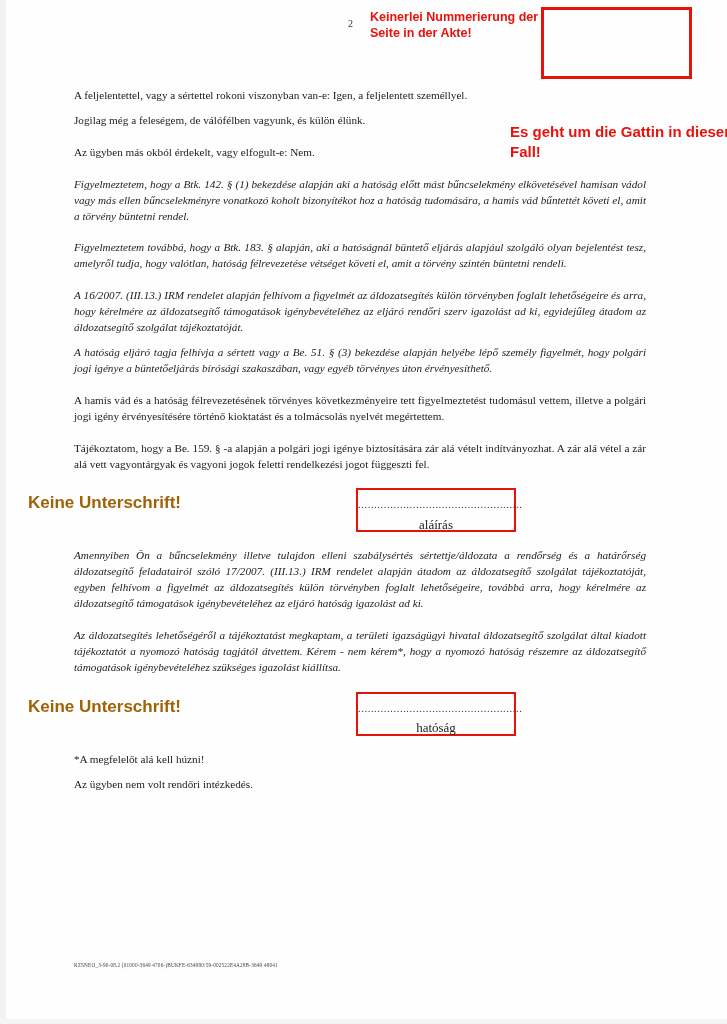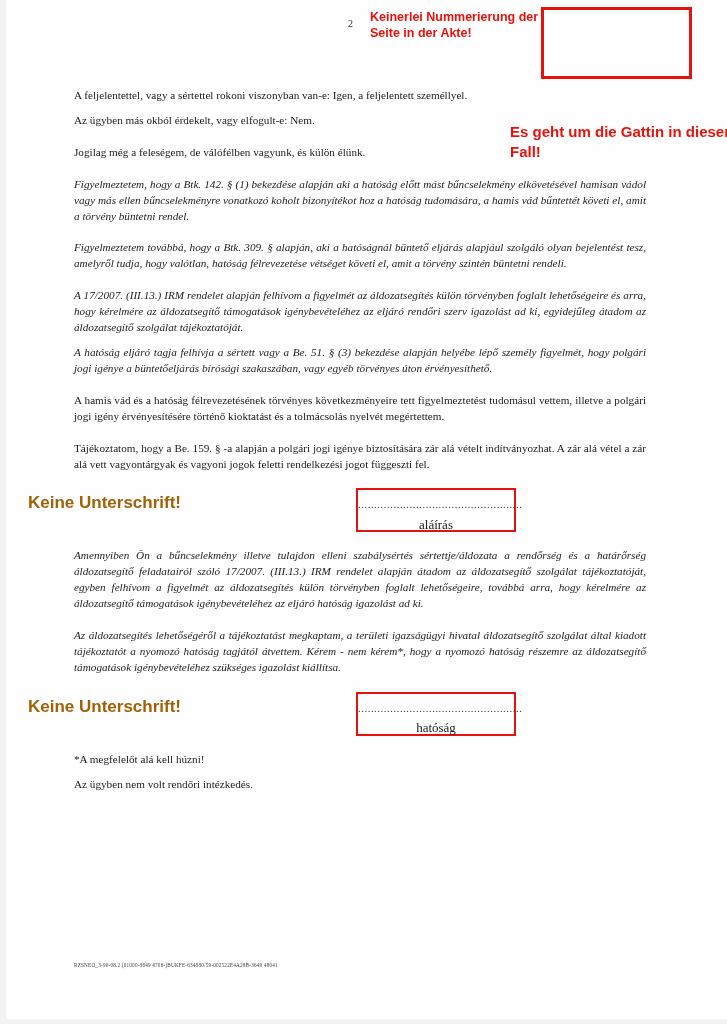--- a/index.html
+++ b/index.html
@@ -162,29 +162,29 @@
 
   <div class="annot annot-top">Keinerlei Nummerierung der Seite in der Akte!</div>
 
   <div class="red-box box-topright"></div>
 
   <div class="annot annot-gattin">Es geht um die Gattin in diesem Fall!</div>
 
   <div class="doc">
 
     <p class="p tight">A feljelentettel, vagy a sértettel rokoni viszonyban van-e: Igen, a feljelentett személlyel.</p>
+    <p class="p sp-after">Jogilag még a feleségem, de válófélben vagyunk, és külön élünk.</p>
+
     <p class="p sp-after">Az ügyben más okból érdekelt, vagy elfogult-e: Nem.</p>
 
-    <p class="p sp-after">Jogilag még a feleségem, de válófélben vagyunk, és külön élünk.</p>
-
     <p class="p it sp-after">Figyelmeztetem, hogy a Btk. 142. § (1) bekezdése alapján aki a hatóság előtt mást bűncselekmény elkövetésével hamisan vádol vagy más ellen bűncselekményre vonatkozó koholt bizonyítékot hoz a hatóság tudomására, a hamis vád bűntettét követi el, amit a törvény büntetni rendel.</p>
 
-    <p class="p it sp-after">Figyelmeztetem továbbá, hogy a Btk. 309. § alapján, aki a hatóságnál büntető eljárás alapjául szolgáló olyan bejelentést tesz, amelyről tudja, hogy valótlan, hatóság félrevezetése vétséget követi el, amit a törvény szintén büntetni rendeli.</p>
-
-    <p class="p it tight">A 17/2007. (III.13.) IRM rendelet alapján felhívom a figyelmét az áldozatsegítés külön törvényben foglalt lehetőségeire és arra, hogy kérelmére az áldozatsegítő támogatások igénybevételéhez az eljáró rendőri szerv igazolást ad ki, egyidejűleg átadom az áldozatsegítő szolgálat tájékoztatóját.</p>
+    <p class="p it sp-after">Figyelmeztetem továbbá, hogy a Btk. 183. § alapján, aki a hatóságnál büntető eljárás alapjául szolgáló olyan bejelentést tesz, amelyről tudja, hogy valótlan, hatóság félrevezetése vétséget követi el, amit a törvény szintén büntetni rendeli.</p>
+
+    <p class="p it tight">A 16/2007. (III.13.) IRM rendelet alapján felhívom a figyelmét az áldozatsegítés külön törvényben foglalt lehetőségeire és arra, hogy kérelmére az áldozatsegítő támogatások igénybevételéhez az eljáró rendőri szerv igazolást ad ki, egyidejűleg átadom az áldozatsegítő szolgálat tájékoztatóját.</p>
 
     <p class="p it sp-after">A hatóság eljáró tagja felhívja a sértett vagy a Be. 51. § (3) bekezdése alapján helyébe lépő személy figyelmét, hogy polgári jogi igénye a büntetőeljárás bírósági szakaszában, vagy egyéb törvényes úton érvényesíthető.</p>
 
     <p class="p sp-after">A hamis vád és a hatóság félrevezetésének törvényes következményeire tett figyelmeztetést tudomásul vettem, illetve a polgári jogi igény érvényesítésére történő kioktatást és a tolmácsolás nyelvét megértettem.</p>
 
     <p class="p sp-after">Tájékoztatom, hogy a Be. 159. § -a alapján a polgári jogi igénye biztosítására zár alá vételt indítványozhat. A zár alá vétel a zár alá vett vagyontárgyak és vagyoni jogok feletti rendelkezési jogot függeszti fel.</p>
 
 
     <div class="sig-wrap">
       <div class="annot-sig">Keine Unterschrift!</div>

